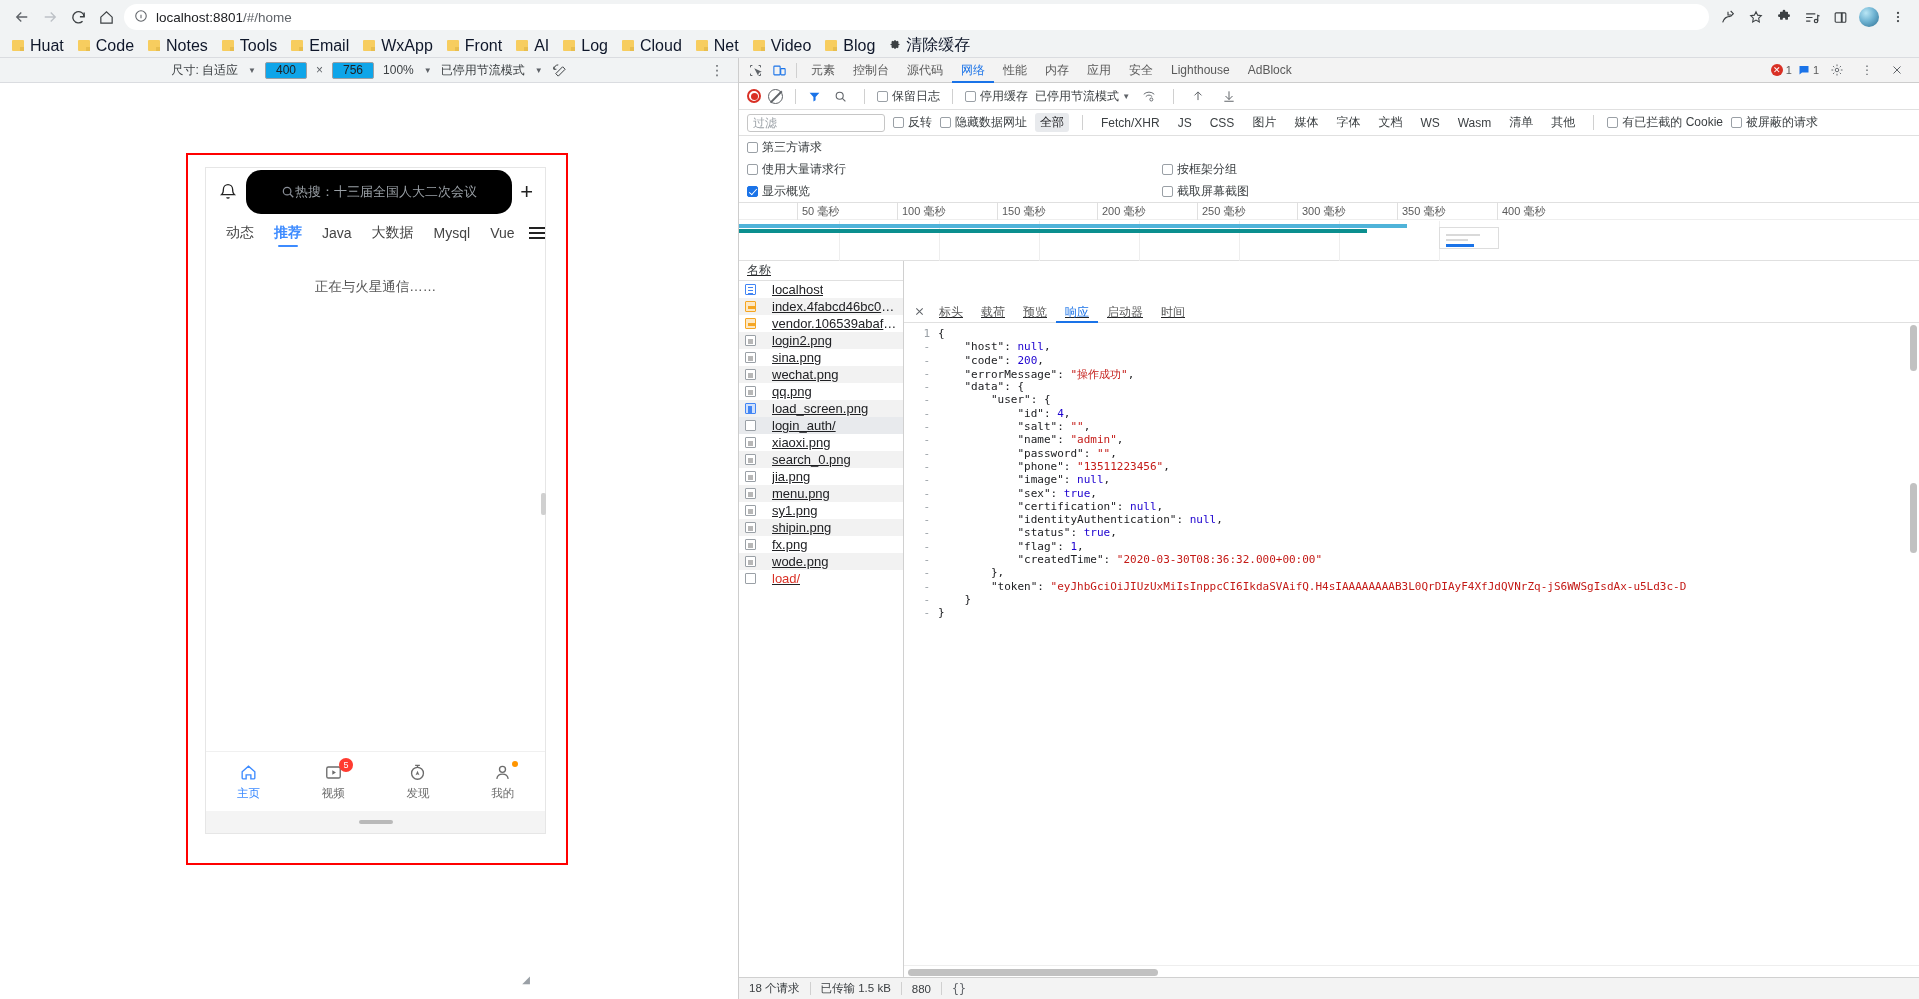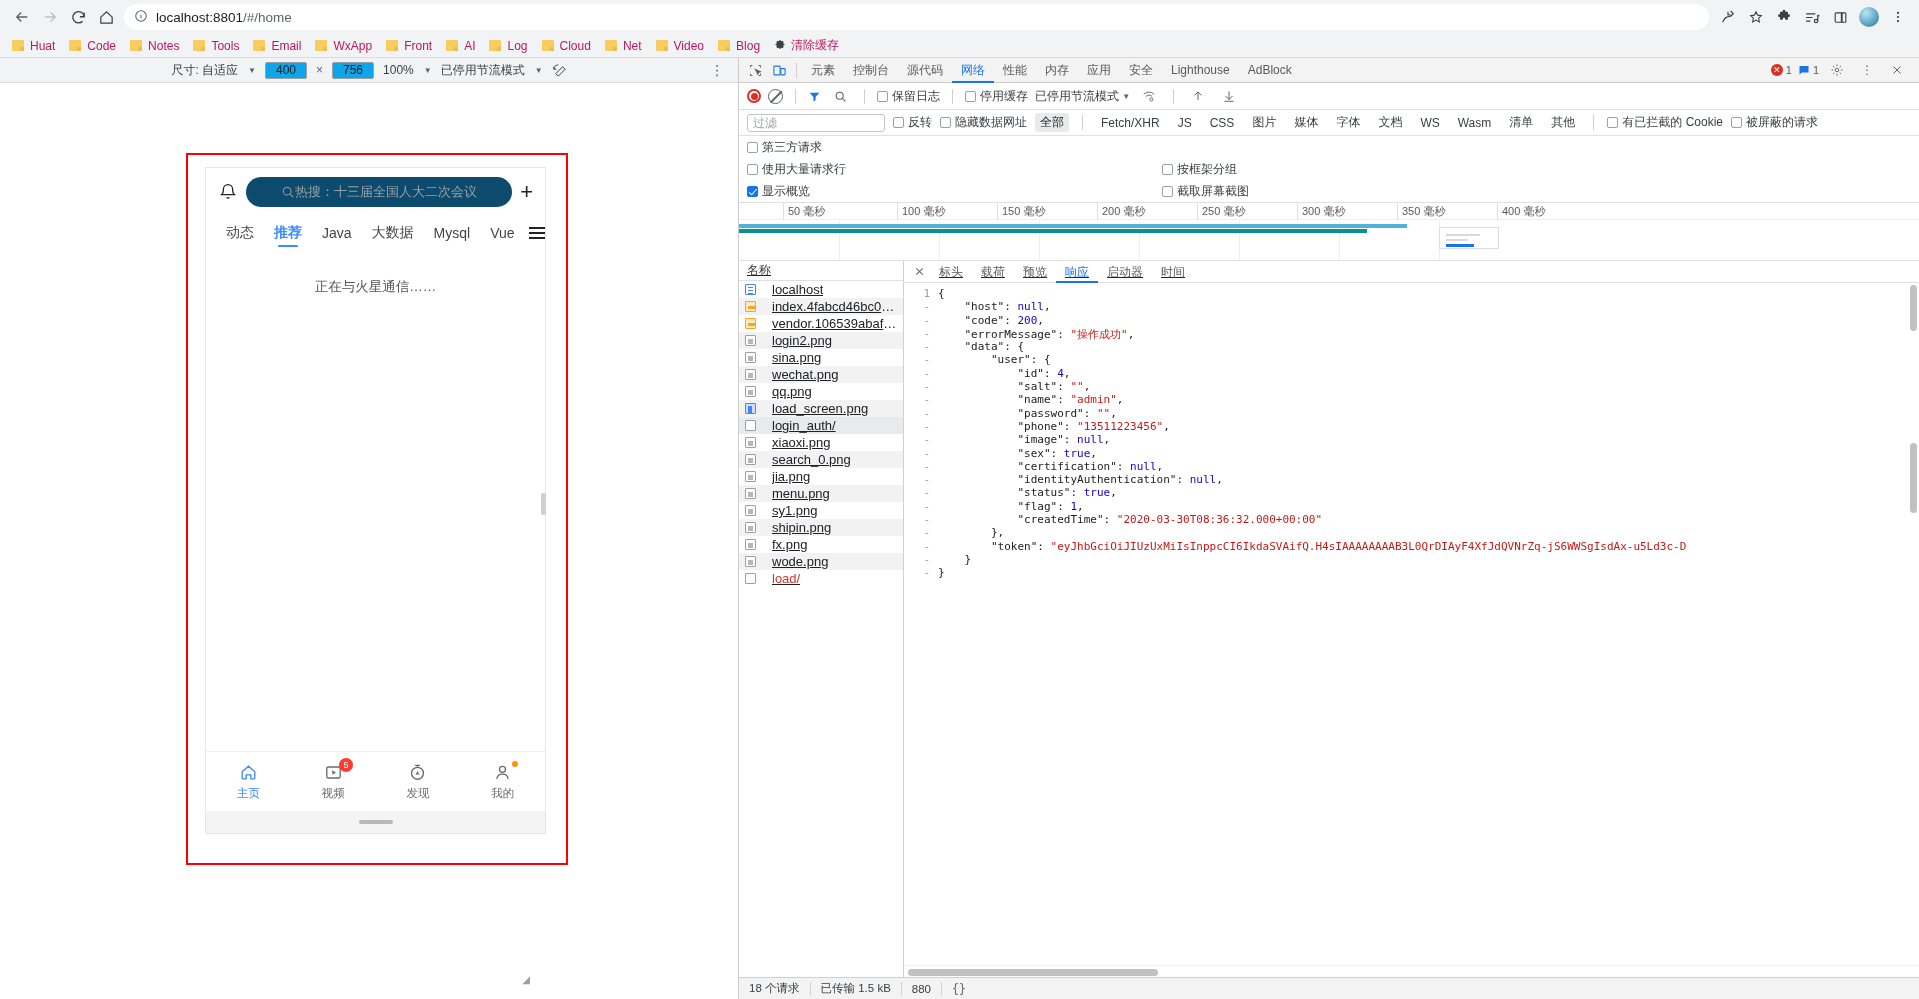--- a/index.html
+++ b/index.html
@@ -39,21 +39,21 @@
   #bookmark-bar {
     height:24px; display:flex; align-items:center; padding:0 6px;
     background:#f1f3f4; gap:2px; border-bottom:1px solid #dadce0;
   }
   .bm { display:flex; align-items:center; padding:2px 6px; border-radius:4px; white-space:nowrap; }
   .bm .folder {
     width:12px;height:11px;background:#f7cd5f;border-radius:1px;margin-right:6px;flex:0 0 auto;
     position:relative;
   }
   .bm .folder:after{content:"";position:absolute;right:0;bottom:0;width:4px;height:4px;background:#e8be4e;}
-  .bm-label { font-size:12px; color:#be185d; }
+  .bm-label { font-size:16px; color:#0f172a; }
   .gear-bm { margin-right:5px; color:#3c4043; display:flex; }
 
   
   #workspace { display:flex; width:1919px; height:941px; }
   #page-side { width:738px; height:941px; position:relative; background:#fff; }
   #devtools { width:1181px; height:941px; border-left:1px solid #cdcdcd;
               display:flex; flex-direction:column; background:#fff; }
 
   
   #device-toolbar {
@@ -75,21 +75,21 @@
   #canvas-area { position:absolute; left:0; top:25px; width:738px; height:916px; background:#fff; }
   #red-frame { position:absolute; left:186px; top:70px; width:382px; height:712px; border:2px solid #ff0000; }
   #phone {
     position:absolute; left:206px; top:85px; width:339px; height:665px;
     background:#fff; box-shadow:0 0 0 1px #e6e6e6;
     display:flex; flex-direction:column; overflow:hidden;
   }
   #phone-topbar { height:48px; display:flex; align-items:center; padding:0 12px; gap:8px; }
   .bell-ic { color:#222; display:flex; }
   #search-pill {
-    flex:1 1 auto; height:30px; background:#0c4a6e; border-radius:15px;
+    flex:1 1 auto; height:44px; background:#000000; border-radius:15px;
     display:flex; align-items:center; justify-content:center; 
   }
   #search-pill .mag { color:#9aa0a6; display:flex; }
   #search-hint { font-size:13px; color:#9aa0a6; white-space:nowrap; }
   .plus-ic { color:#222; font-size:22px; line-height:1; font-weight:300; }
 
   #phone-tabs { height:34px; display:flex; align-items:center; padding:0 10px; gap:0; }
   .ptab { font-size:14px; color:#444; padding:0 10px; position:relative; white-space:nowrap; }
   .ptab.active { color:#3d8bff; font-weight:700; }
   .ptab.active:after {
@@ -217,21 +217,21 @@
   .ficon.img { border-color:#9aa0a6; }
   .ficon.img:after{content:"";position:absolute;left:2px;top:3px;width:5px;height:5px;
                    background:#b7b7b7;}
   .ficon.blue { border-color:#4285f4; background:#cfe0fc; }
   .ficon.blue:after{content:"";position:absolute;left:2px;top:2px;width:4px;height:7px;
                     background:#4285f4;}
   .ficon.plain { }
 
   #detail-pane { flex:1 1 auto; display:flex; flex-direction:column; min-width:0; background:#fff; }
   #detail-tabs { height:22px; display:flex; align-items:center; gap:0; border-bottom:1px solid #e0e0e0;
-                 padding:0 4px; }
+                 padding:0 4px;margin-top:40px; }
   .x-btn { width:22px; height:22px; display:flex; align-items:center; justify-content:center;
            color:#5f6368; font-size:12px; }
   .d-tab { padding:0 9px; height:22px; line-height:22px; font-size:12px; color:#5a5a5a; white-space:nowrap; }
   .d-tab.selected { color:#1a73e8; box-shadow:inset 0 -2px 0 #1a73e8; }
 
   #json-wrap { flex:1 1 auto; position:relative; overflow:hidden;
                font-family:"DejaVu Sans Mono", monospace; font-size:11px; }
   #json-scroll { position:absolute; inset:0; padding:4px 0 0 0; }
   .jline { height:13.3px; display:flex; align-items:flex-start; white-space:pre; }
   .gutter { width:34px; text-align:right; padding-right:8px; color:#9aa0a6; flex:0 0 auto; }
@@ -685,21 +685,21 @@
         <span class="right tbl-item">
             <span class="cb"></span>
             <span>截取屏幕截图</span>
           </span>
       </div>
     </div>
 
     <div id="overview">
       <div id="ov-ticks">
         <span class="ov-tick" style="left:0;border-left:none"></span>
-        <span class="ov-tick" style="left:44px">50 毫秒</span>
+        <span class="ov-tick" style="left:58px">50 毫秒</span>
         <span class="ov-tick" style="left:158px">100 毫秒</span>
         <span class="ov-tick" style="left:258px">150 毫秒</span>
         <span class="ov-tick" style="left:358px">200 毫秒</span>
         <span class="ov-tick" style="left:458px">250 毫秒</span>
         <span class="ov-tick" style="left:558px">300 毫秒</span>
         <span class="ov-tick" style="left:658px">350 毫秒</span>
         <span class="ov-tick" style="left:758px">400 毫秒</span>
       </div>
       <div id="ov-bars">
         <span class="ov-grid" style="left:100px"></span>

